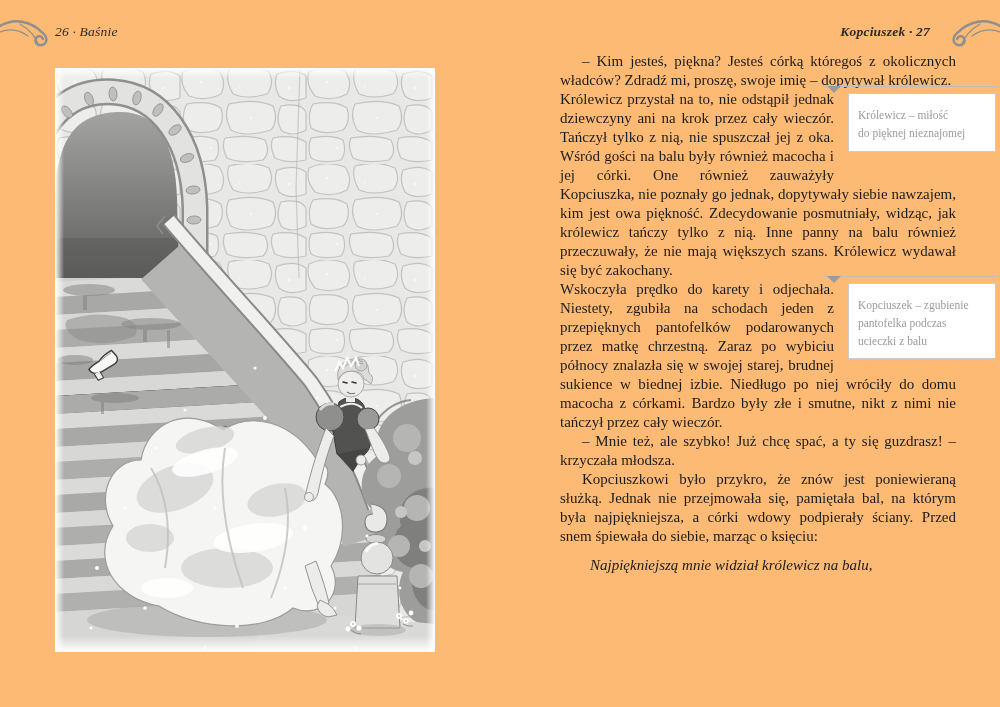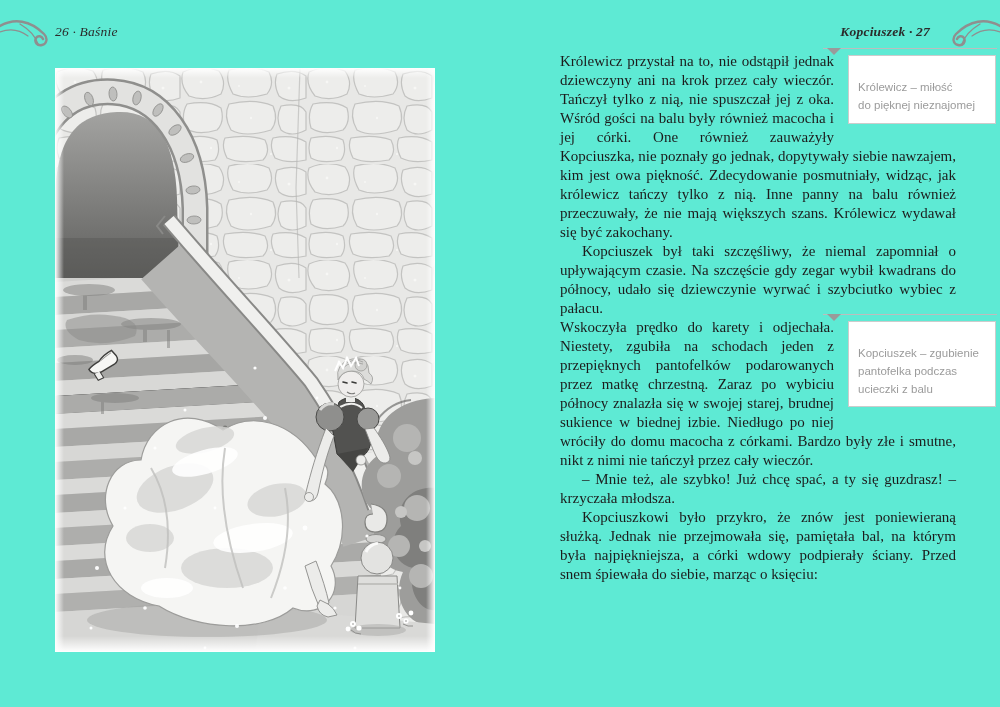--- a/index.html
+++ b/index.html
@@ -1,36 +1,36 @@
 <!DOCTYPE html>
 <html lang="pl"><head>
 <meta charset="utf-8">
 <style>
   html,body{margin:0;padding:0;background:#ffffff;}
-  #book{position:relative;width:1000px;height:707px;background:#5eead4;overflow:hidden;
+  #book{position:relative;width:1000px;height:707px;background:#fdba74;overflow:hidden;
         font-family:"Liberation Serif", serif;color:#1c1c1c;}
   
   .runhead{position:absolute;top:24px;font-size:13.5px;font-style:italic;color:#2b2b2b;letter-spacing:.2px;}
   #head-left{left:55px;}
   #head-right{right:70px;font-weight:bold;}
   .flourish{position:absolute;top:14px;width:52px;height:38px;}
   #flourish-left{left:0;}
   #flourish-right{right:0;transform:scaleX(-1);}
   
   #illu{position:absolute;left:55px;top:68px;width:380px;height:584px;}
   
   #story{position:absolute;left:560px;top:52px;width:396px;font-size:15px;line-height:19px;
          text-align:justify;}
   #story p{margin:0;text-indent:22px;}
   .poem{margin:10px 0 10px 30px;font-style:italic;text-align:left;}
   .poem div{line-height:19px;}
   
   aside.note{float:right;width:128px;margin:3px -40px 16px 14px;position:relative;
-             background:#ffffff;border:1px solid #cccccc;padding:23px 9px 8px;
-             font-family:Liberation Sans, sans-serif;font-size:11.5px;line-height:1.55;
+             background:#ffffff;border:1px solid #cccccc;padding:13px 9px 8px;
+             font-family:Liberation Serif, serif;font-size:11.5px;line-height:1.55;
              color:#9b9b9b;text-align:left;text-indent:0;}
   aside.note .marker-line{position:absolute;top:-8px;left:-26px;right:-2px;height:0;
              border-top:1px solid #bdbdbd;}
   aside.note .marker-tri{position:absolute;top:-8px;left:-22px;width:0;height:0;
              border-left:7px solid transparent;border-right:7px solid transparent;
              border-top:7px solid #9a9a9a;}
   aside.note span{display:block;}
   #note2{margin-bottom:8px;}
 </style>
 </head>
@@ -316,35 +316,39 @@
         <circle cx="150" cy="580" r="1.4"></circle>
     </g>
 
     <rect x="0" y="0" width="380" height="10" fill="url(#fadeT)"></rect>
     <rect x="0" y="568" width="380" height="16" fill="url(#fadeB)"></rect>
     <rect x="0" y="0" width="9" height="584" fill="url(#fadeL)"></rect>
     <rect x="371" y="0" width="9" height="584" fill="url(#fadeR)"></rect>
   </svg>
 
   <div id="story">
+    <p>– Kim jesteś, piękna? Jesteś córką któregoś z okolicznych władców? Zdradź mi, proszę, swoje imię – dopytywał królewicz.</p>
     <p>
       </p><aside class="note" id="note1">
         <i class="marker-line"></i>
         <i class="marker-tri"></i>
         <span>Królewicz – miłość</span>
         <span>do pięknej nieznajomej</span>
       </aside><span>Królewicz przystał na to, nie odstąpił jednak dziewczyny ani na krok przez cały wieczór. Tańczył tylko z nią, nie spuszczał jej z oka. Wśród gości na balu były również macocha i jej córki. One również zauważyły Kopciuszka, nie poznały go jednak, dopytywały siebie nawzajem, kim jest owa piękność. Zdecydowanie posmutniały, widząc, jak królewicz tańczy tylko z nią. Inne panny na balu również przeczuwały, że nie mają większych szans. Królewicz wydawał się być zakochany.</span>
     <p></p>
-    <p>
-      <span>Kopciuszek był taki szczęśliwy, że niemal zapomniał o upływającym czasie. Na szczęście gdy zegar wybił kwadrans do północy, udało się dziewczynie wyrwać i szybciutko wybiec z pałacu. </span></p><aside class="note" id="note2">
+    <aside class="note" id="note2">
         <i class="marker-line"></i>
         <i class="marker-tri"></i>
         <span>Kopciuszek – zgubienie</span>
         <span>pantofelka podczas</span>
         <span>ucieczki z balu</span>
       </aside><span>Wskoczyła prędko do karety i odjechała. Niestety, zgubiła na schodach jeden z przepięknych pantofelków podarowanych przez matkę chrzestną. Zaraz po wybiciu północy znalazła się w swojej starej, brudnej sukience w biednej izbie. Niedługo po niej wróciły do domu macocha z córkami. Bardzo były złe i smutne, nikt z nimi nie tańczył przez cały wieczór.</span>
     <p></p>
     <p>– Mnie też, ale szybko! Już chcę spać, a ty się guzdrasz! – krzyczała młodsza.</p>
     <p>Kopciuszkowi było przykro, że znów jest poniewieraną służką. Jednak nie przejmowała się, pamiętała bal, na którym była najpiękniejsza, a córki wdowy podpierały ściany. Przed snem śpiewała do siebie, marząc o księciu:</p>
+    <div class="poem">
+      <div>Najpiękniejszą mnie widział królewicz na balu,</div>
+
+    </div>
     
   </div>
 
 </div>
 
 </body></html>

